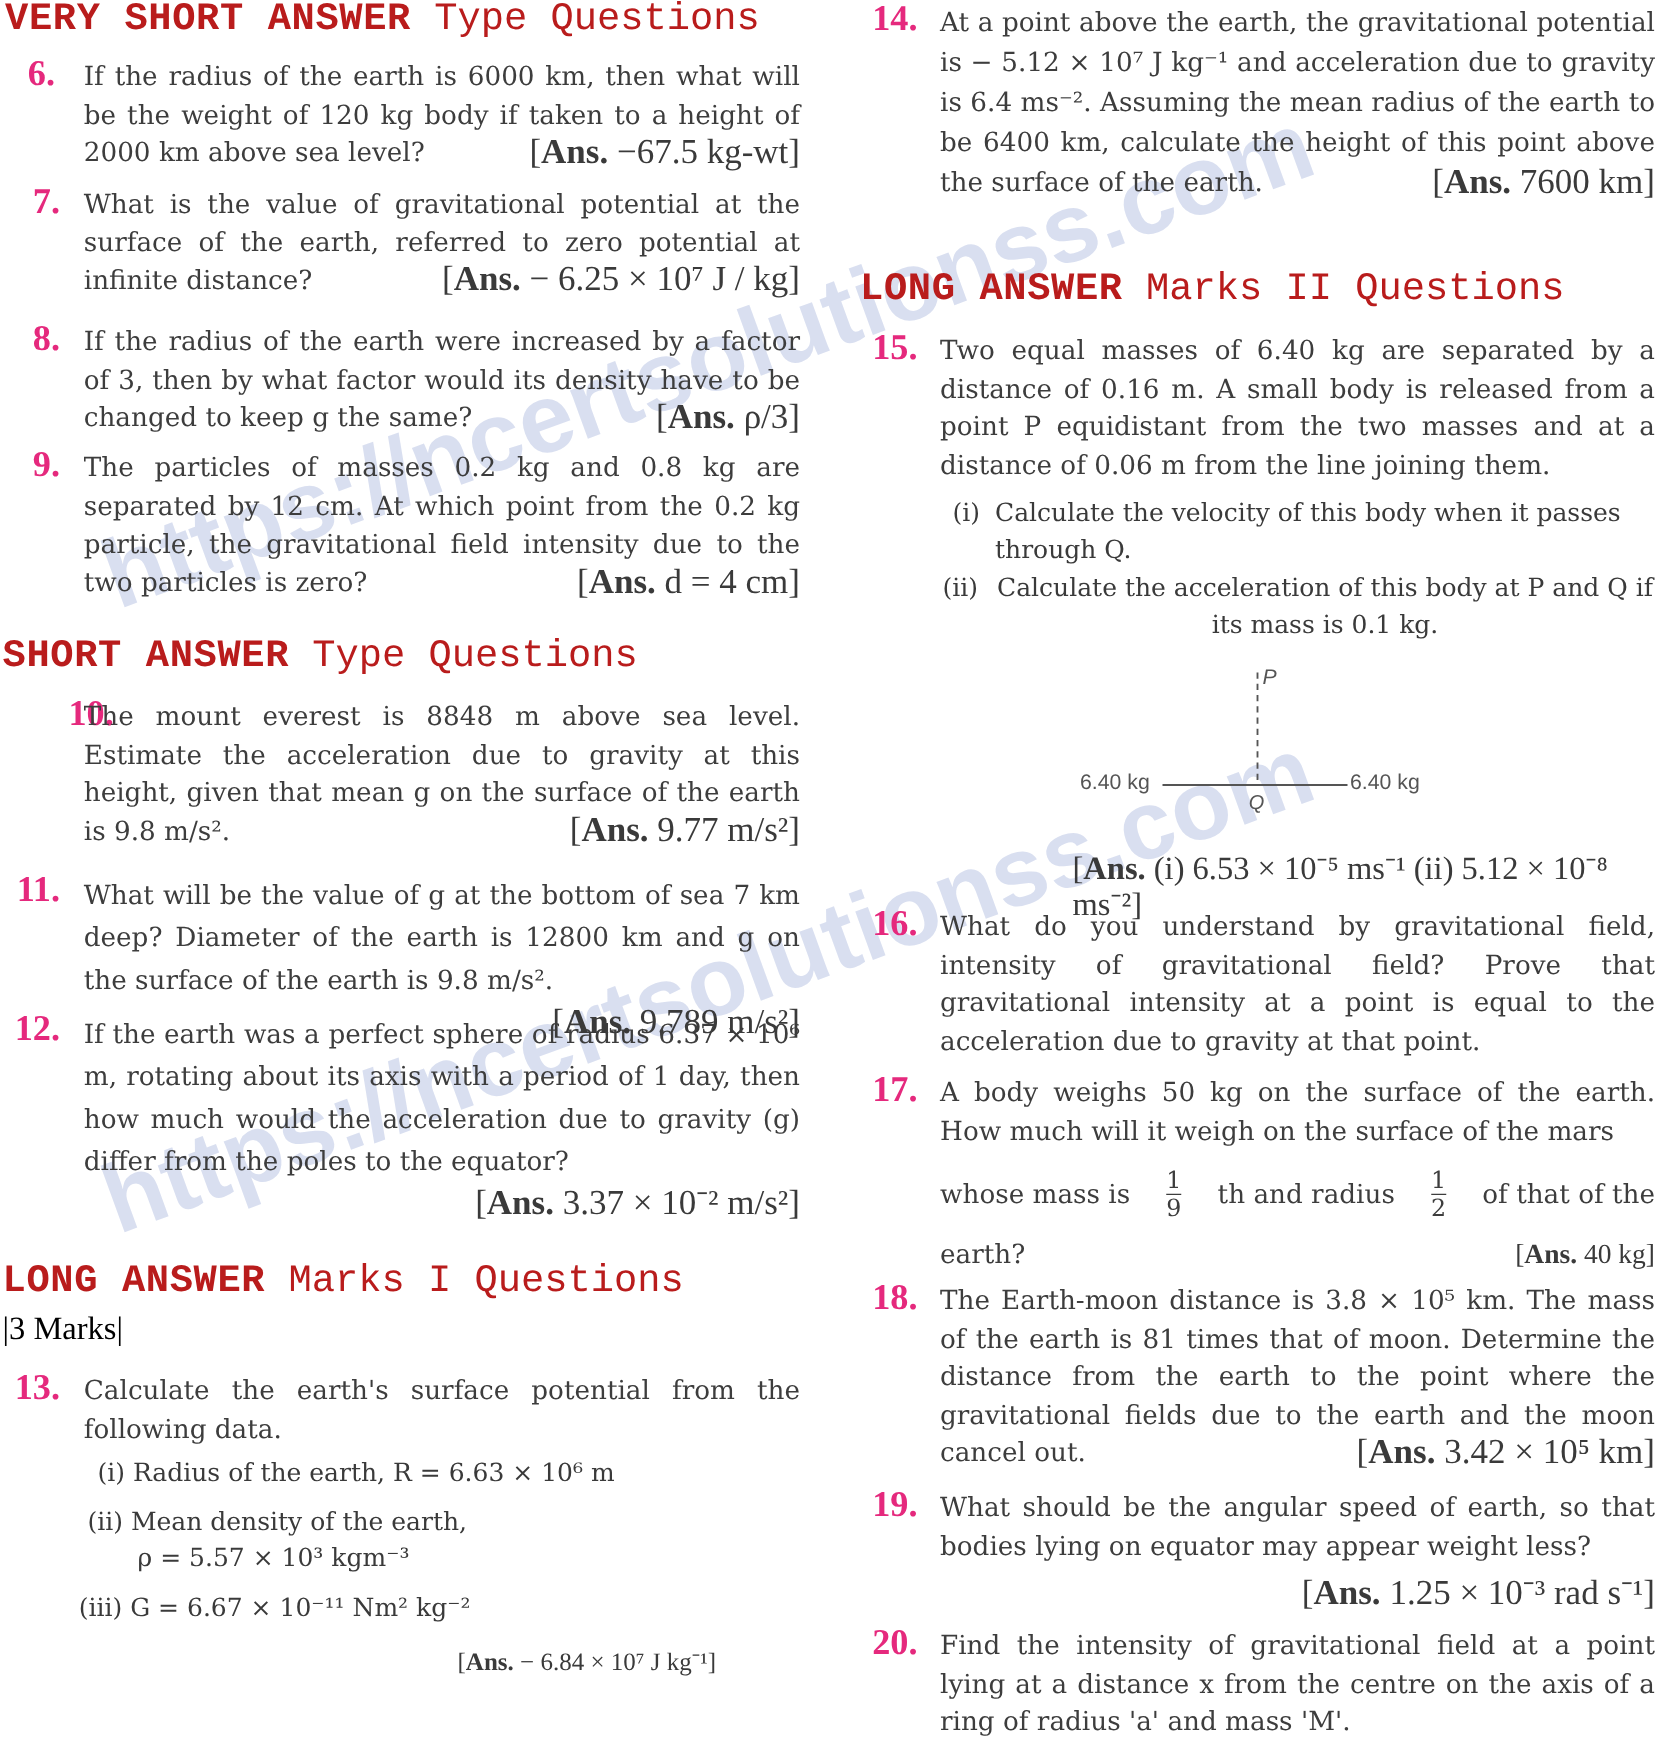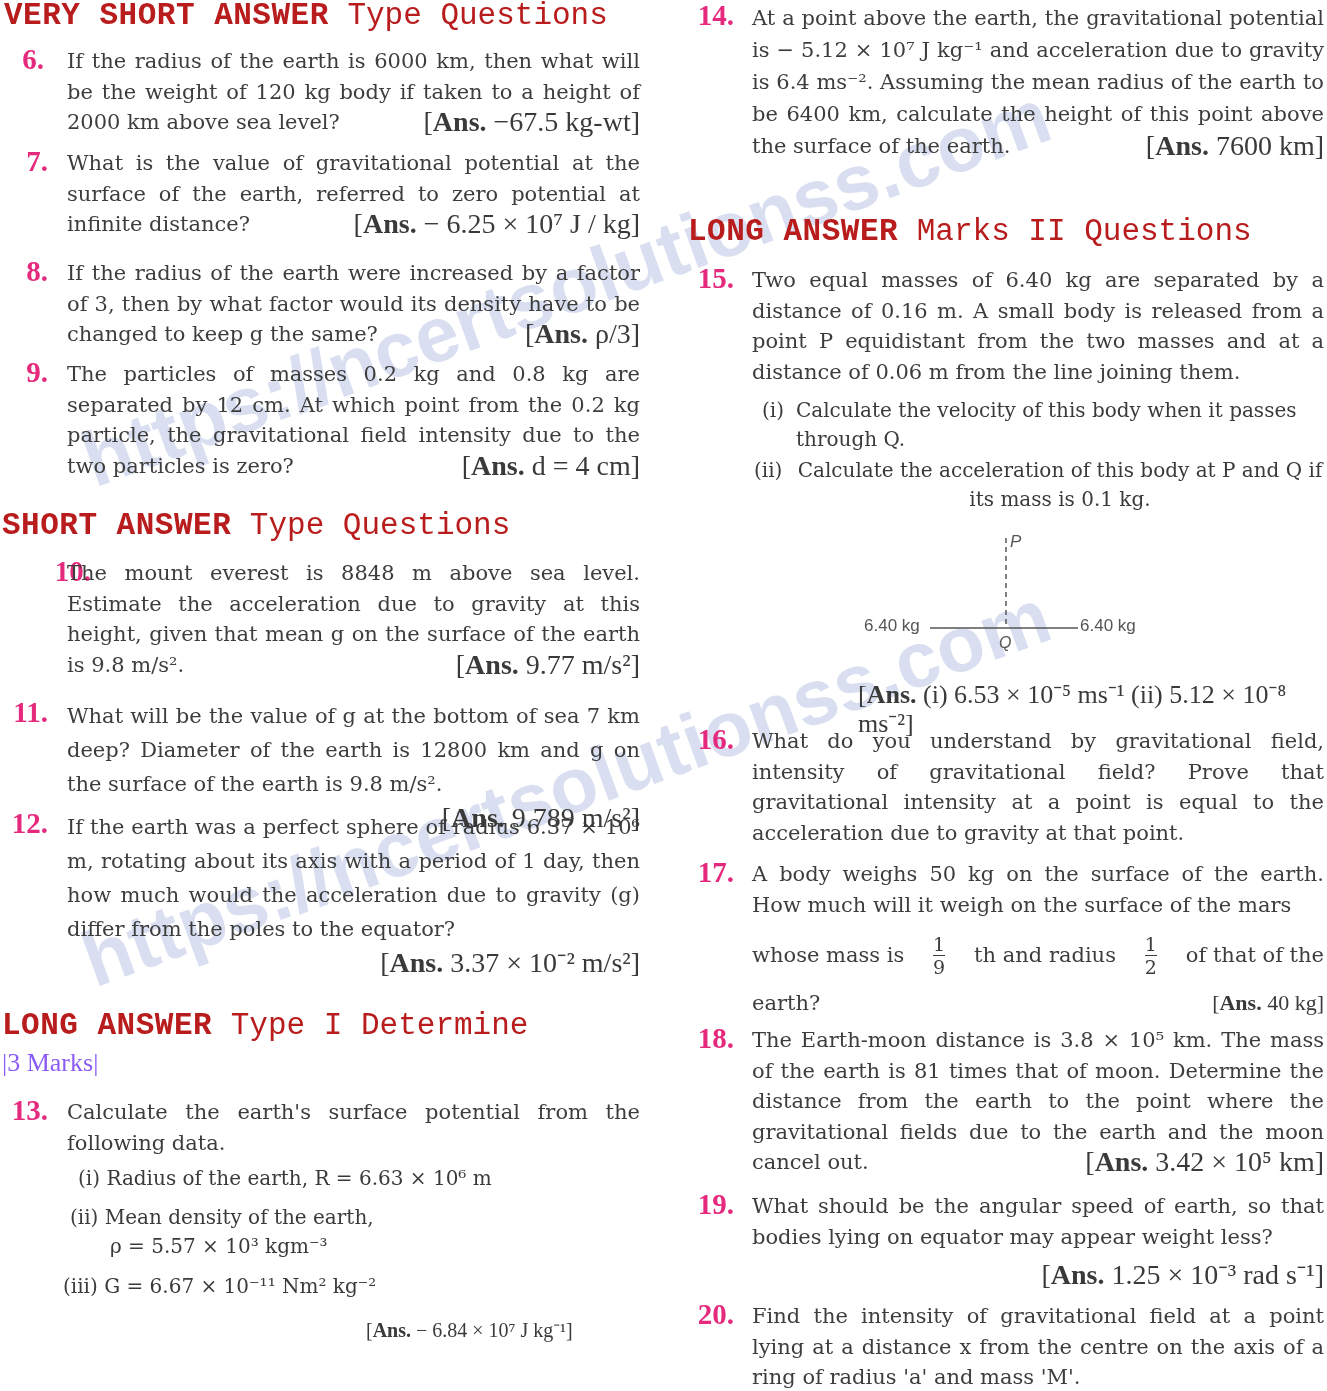--- a/index.html
+++ b/index.html
@@ -3,21 +3,21 @@
 <meta charset="utf-8">
 <style>
   html,body{margin:0;padding:0;background:#ffffff;}
   body{width:1327px;height:1391px;position:relative;overflow:hidden;font-family:"DejaVu Serif","Liberation Serif",serif;color:#3a3a3a;}
   .col{position:absolute;top:0;}
   .col-left{left:0;width:642px;}
   .col-right{left:686px;width:640px;}
   .section-heading{font-family:Liberation Mono, monospace;font-size:31px;color:#b91c1c;white-space:nowrap;line-height:1;position:absolute;}
   .section-heading .caps{font-weight:bold;letter-spacing:0.5px;}
   .section-heading .type{font-weight:normal;}
-  .marks{position:absolute;font-family:"Liberation Serif",serif;font-size:26px;color:#8b5cf6;}
+  .marks{position:absolute;font-family:"Liberation Serif",serif;font-size:26px;color:#000000;}
   .q{position:absolute;font-size:21px;line-height:30.5px;font-family:"DejaVu Serif",serif;color:#3d3d3d;}
   .q .num{position:absolute;font-family:"Liberation Serif",serif;font-weight:bold;color:#e5297d;font-size:29px;text-align:right;width:42px;}
   .q .body{position:absolute;text-align:justify;}
   .ans{font-family:"Liberation Serif",serif;font-size:28px;float:right;color:#3a3a3a;}
   .ans b{font-weight:bold;}
   .sub{position:absolute;font-size:20px;line-height:29px;}
   .sub .lbl{display:inline-block;}
   .diagram{position:absolute;}
   .watermark{position:absolute;font-family:"Liberation Sans",sans-serif;font-weight:bold;color:rgba(120,140,200,0.28);font-size:78px;transform-origin:left top;white-space:nowrap;pointer-events:none;}
 </style>
@@ -90,21 +90,21 @@
   <div class="q" style="left:0;top:810px;width:642px;">
     <span class="num" style="left:6px;top:-2px;">12.</span>
     <div class="body" style="left:67px;width:573px;line-height:34px;">
       <span>If the earth was a perfect sphere of radius 6.37 × 10⁶ m, rotating about its axis with a period of 1 day, then how much would the acceleration due to gravity (g) differ from the poles to the equator?</span>
       <span class="ans">[<b>Ans.</b> <span>3.37 × 10⁻² m/s²</span>]</span>
     </div>
   </div>
 
   <div class="section-heading" style="left:2px;top:1010px;">
     <span class="caps">LONG ANSWER</span>
-    <span class="type">Type I Determine</span>
+    <span class="type">Marks I Questions</span>
   </div>
   <div class="marks" style="left:2px;top:1048px;">|3 Marks|</div>
 
   <div class="q" style="left:0;top:1097px;width:642px;">
     <span class="num" style="left:6px;top:-2px;">13.</span>
     <div class="body" style="left:67px;width:573px;">
       <span>Calculate the earth's surface potential from the following data.</span>
     </div>
   </div>
   <div class="sub" style="left:78px;top:1164px;">

